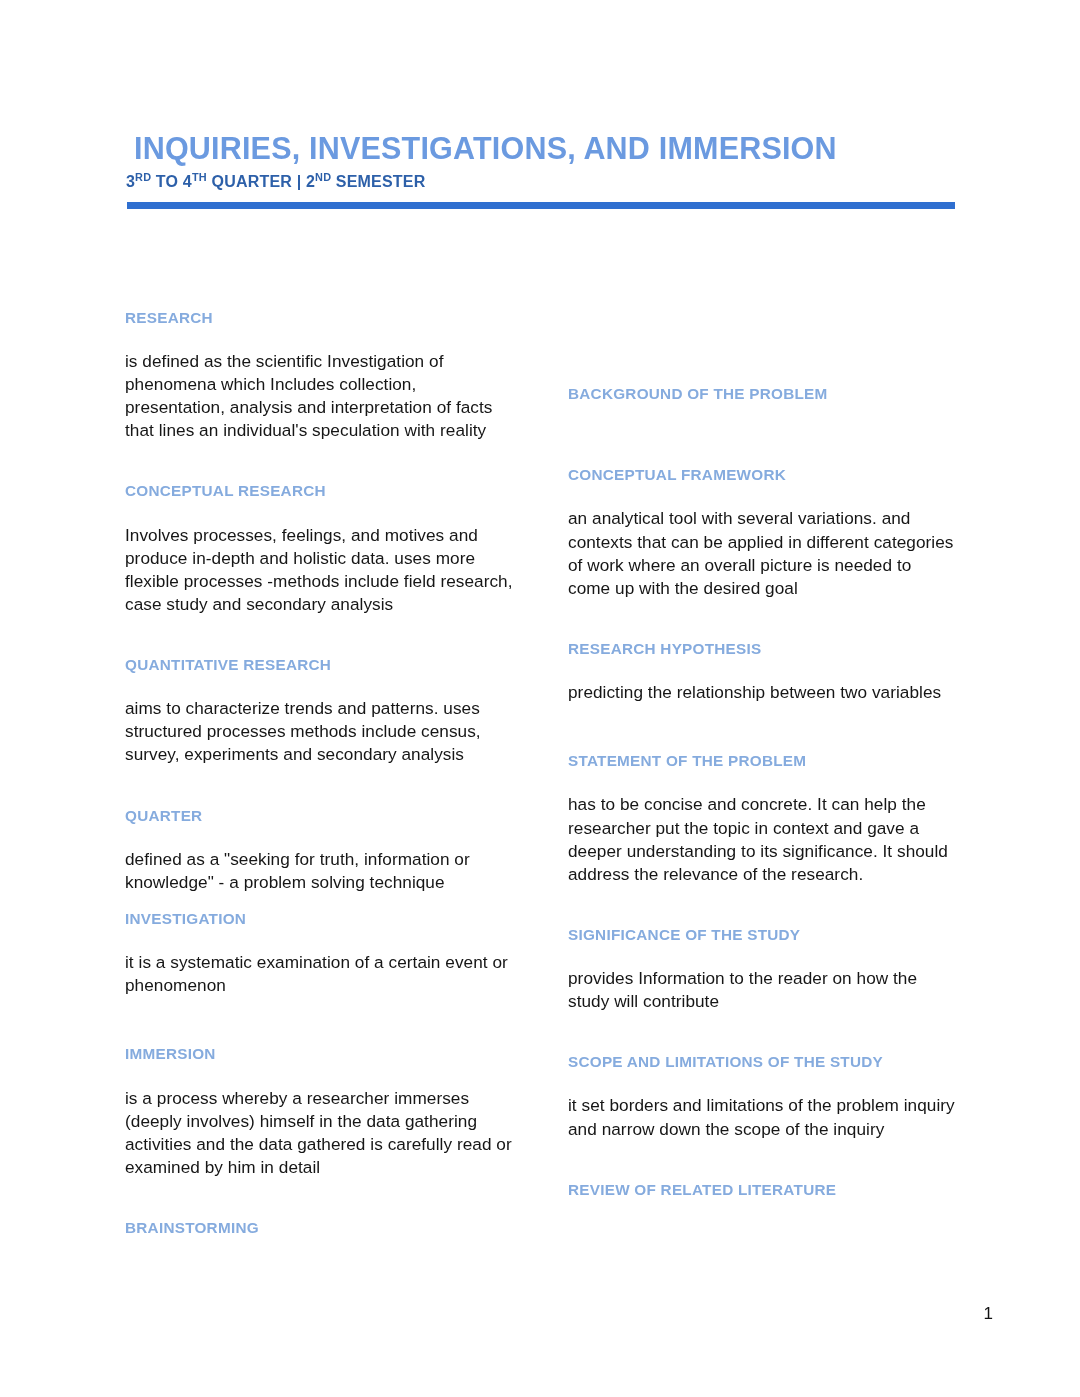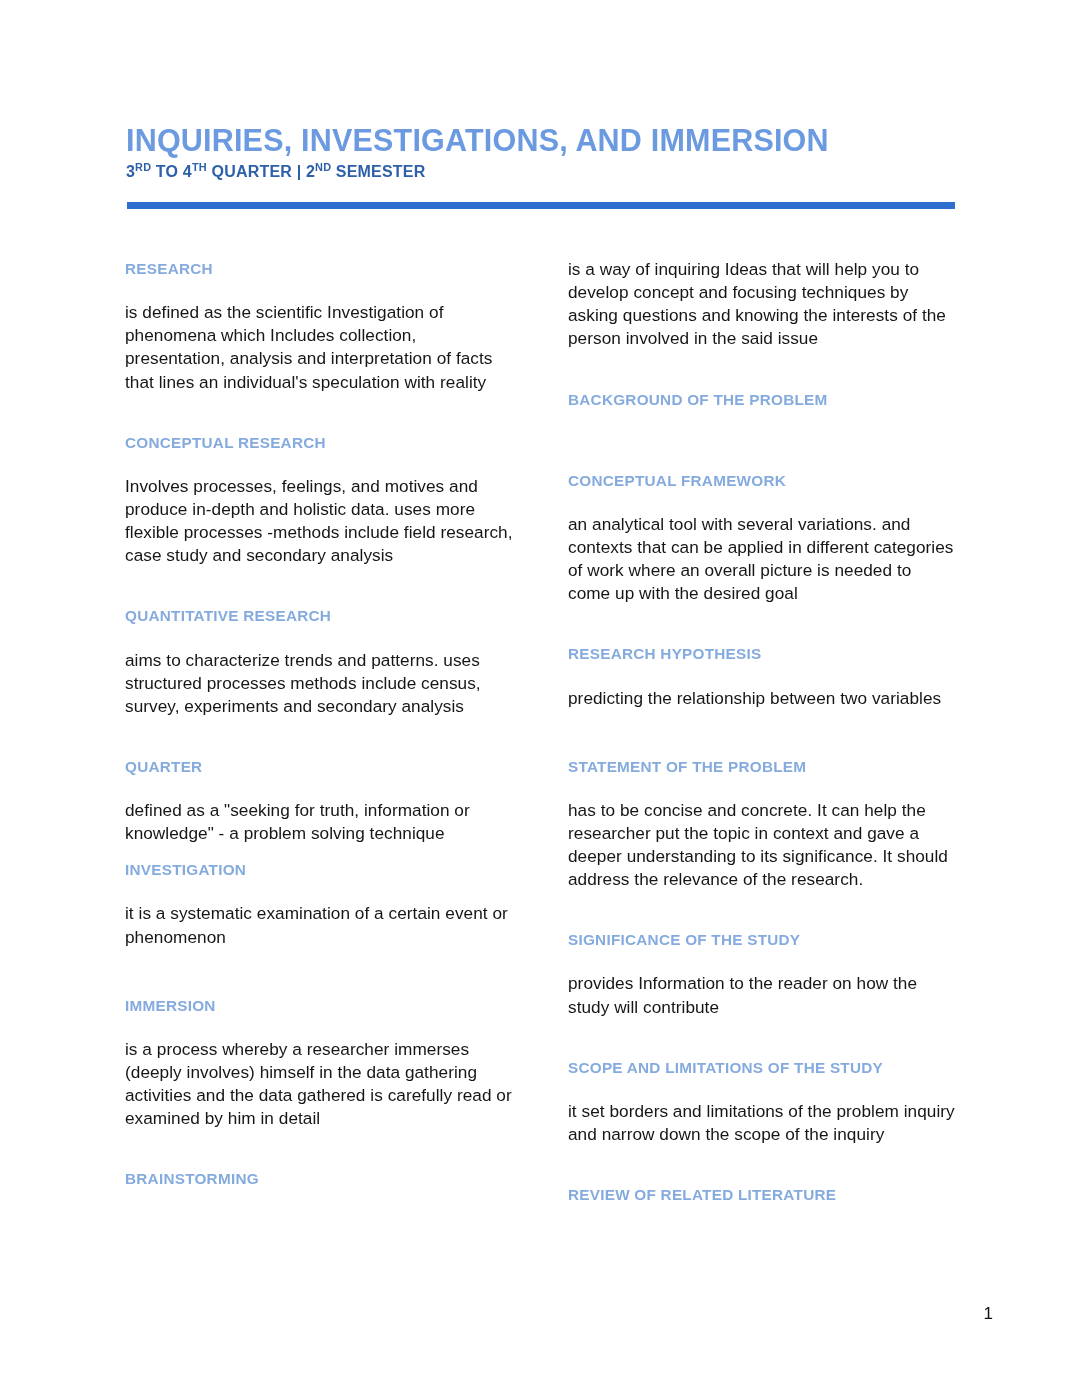--- a/index.html
+++ b/index.html
@@ -26,21 +26,21 @@
     left: 126px;
     top: 123px;
     width: 830px;
   }
   .doc-title {
     font-size: 30.5px;
     font-weight: bold;
     color: #6b9ae0;
     letter-spacing: 0.2px;
     line-height: 1.12;
-    margin: 0;
+    margin: 8px;
     white-space: nowrap;
   }
   .doc-subtitle {
     font-size: 16px;
     font-weight: bold;
     color: #2d60a9;
     letter-spacing: 0.2px;
     margin: 6px 0 0 0;
     line-height: 1.15;
     white-space: nowrap;
@@ -61,21 +61,21 @@
 
   
   .columns {
     position: absolute;
     left: 125px;
     top: 258px;
     width: 832px;
     height: 1030px;
     display: flex;
     gap: 53px;
-    align-items: flex-start;
+    align-items: center;
   }
   .column {
     width: 390px;
     flex: 0 0 390px;
   }
 
   .block { }
 
   h2.section-heading {
     font-size: 15.3px;
@@ -177,23 +177,20 @@
       <div class="sp-gap-lg"></div>
 
       <div class="block">
         <h2 class="section-heading">BRAINSTORMING</h2>
       </div>
 
     </div>
 
     <div class="column">
 
-      <div class="block">
-        <p class="section-body">is a way of inquiring Ideas that will help you to develop concept and focusing techniques by asking questions and knowing the interests of the person involved in the said issue</p>
-      </div>
 
       <div class="sp-gap-lg"></div>
 
       <div class="block">
         <h2 class="section-heading">BACKGROUND OF THE PROBLEM</h2>
         <div class="sp-heading-to-body"></div>
       </div>
 
       <div class="sp-gap-lg"></div>
 

